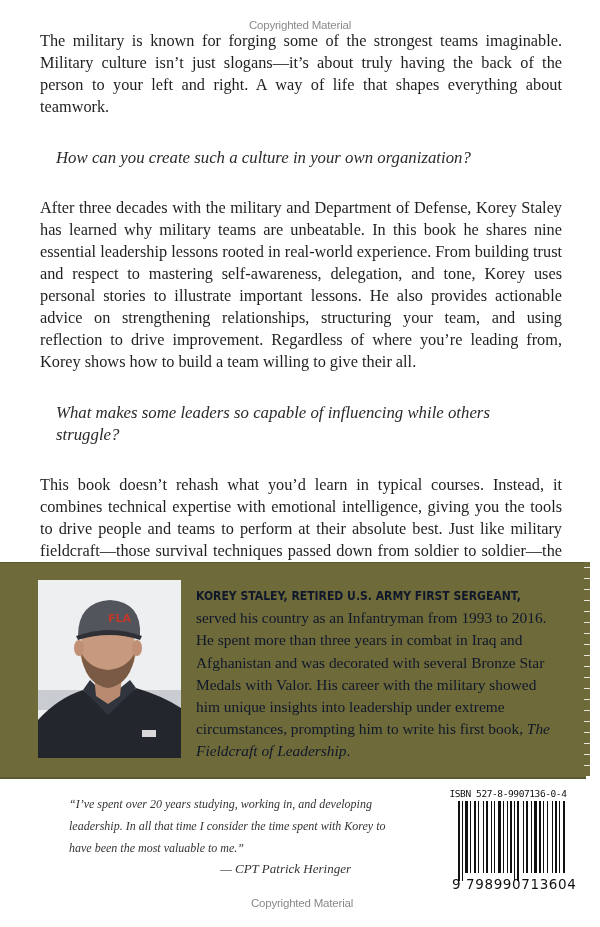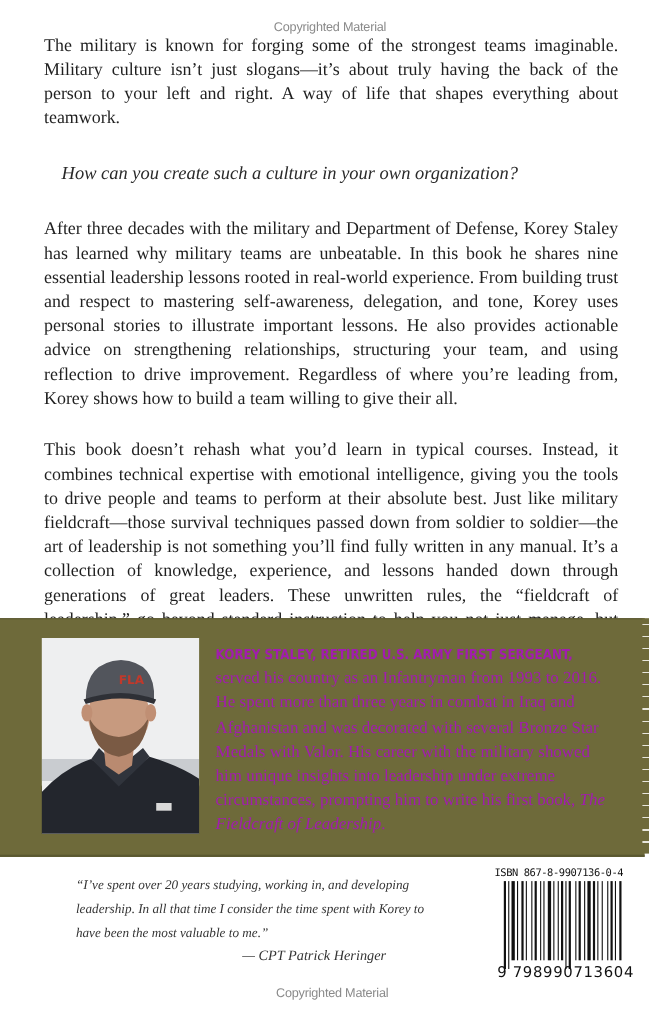--- a/index.html
+++ b/index.html
@@ -16,21 +16,21 @@
   .gap-q-top { height: 13px; }
   .gap-q-bottom { height: 12px; }
   .band { position: absolute; left: 0; top: 562px; width: 586px; height: 214px;
           background: #6e6a3a; border-top: 1px solid #5a5830; border-bottom: 2px solid #5a5830; }
   .band-edge { position: absolute; left: 584px; top: 562px; width: 6px; height: 214px;
                background: repeating-linear-gradient(180deg, #6e6a3a 0 5px, #e8e6dc 5px 6px, #6e6a3a 6px 11px); }
   .photo { position: absolute; left: 38px; top: 580px; width: 143px; height: 178px;
            background: linear-gradient(180deg, #f2f2f2 0%, #e9eaec 50%, #cfd1d4 75%, #2c2f36 76%, #1e2026 100%);
            overflow: hidden; }
   .photo svg { width: 100%; height: 100%; display: block; }
-  .bio { position: absolute; left: 196px; top: 584px; width: 365px; color: #a21caf;
+  .bio { position: absolute; left: 196px; top: 584px; width: 365px; color: #0f172a;
          font-size: 15.4px; line-height: 22.2px; }
   .bio .name { font-family: "DejaVu Sans", "Liberation Sans", sans-serif; font-weight: bold;
                font-size: 12.6px; letter-spacing: 0px; transform: scaleX(0.86); transform-origin: left;
                display: inline-block; margin-right: -40px; }
   .bio .book { font-style: italic; }
   .quote { position: absolute; left: 40px; top: 793px; width: 340px; font-style: italic;
            font-size: 12px; line-height: 22px; color: #333333; margin-left: 29px; }
   .attribution { position: absolute; left: 200px; top: 861px; width: 151px; text-align: right;
                  font-style: italic; font-size: 13px; color: #333333; }
   .barcode-wrap { position: absolute; left: 448px; top: 788px; width: 120px; height: 108px; }
@@ -47,20 +47,21 @@
 
 <div class="watermark wm-top">Copyrighted Material</div>
 
 <div class="body-text">
   <p class="para">The military is known for forging some of the strongest teams imaginable. Military culture isn’t just slogans—it’s about truly having the back of the person to your left and right. A way of life that shapes everything about teamwork.</p>
   <div class="gap-q-top"></div>
   <p class="question">How can you create such a culture in your own organization?</p>
   <div class="gap-q-bottom"></div>
   <p class="para">After three decades with the military and Department of Defense, Korey Staley has learned why military teams are unbeatable. In this book he shares nine essential leadership lessons rooted in real-world experience. From building trust and respect to mastering self-awareness, delegation, and tone, Korey uses personal stories to illustrate important lessons. He also provides actionable advice on strengthening relationships, structuring your team, and using reflection to drive improvement. Regardless of where you’re leading from, Korey shows how to build a team willing to give their all.</p>
   <div class="gap-q-top"></div>
+  <p class="question">What makes some leaders so capable of influencing while others struggle?</p>
   <div class="gap-q-bottom"></div>
   <p class="para">This book doesn’t rehash what you’d learn in typical courses. Instead, it combines technical expertise with emotional intelligence, giving you the tools to drive people and teams to perform at their absolute best. Just like military fieldcraft—those survival techniques passed down from soldier to soldier—the art of leadership is not something you’ll find fully written in any manual. It’s a collection of knowledge, experience, and lessons handed down through generations of great leaders. These unwritten rules, the “fieldcraft of leadership,” go beyond standard instruction to help you not just manage, but inspire.</p>
 </div>
 
 <div class="band"></div>
 <div class="band-edge"></div>
 
 <div class="photo" title="Author photo of Korey Staley wearing a cap and black jacket">
   <svg viewBox="0 0 143 178" preserveAspectRatio="none">
     <rect x="0" y="0" width="143" height="178" fill="#eeeff0"></rect>
@@ -88,21 +89,21 @@
 
 <div class="bio">
   <span class="name">KOREY STALEY, RETIRED U.S. ARMY FIRST SERGEANT,</span><span> served his country as an Infantryman from 1993 to 2016. He spent more than three years in combat in Iraq and Afghanistan and was decorated with several Bronze Star Medals with Valor. His career with the military showed him unique insights into leadership under extreme circumstances, prompting him to write his first book, </span><span class="book">The Fieldcraft of Leadership</span><span>.</span>
 </div>
 
 <div class="quote">“I’ve spent over 20 years studying, working in, and developing leadership.  In all that time I consider the time spent with Korey to have been the most valuable to me.”</div>
 <div class="attribution">— CPT Patrick Heringer</div>
 <div class="watermark wm-bottom">Copyrighted Material</div>
 
 <div class="barcode-wrap">
-  <div class="isbn-label">ISBN 867-8-9907136-0-4</div>
+  <div class="isbn-label">ISBN 527-8-9907136-0-4</div>
   <svg class="bars" id="barcode-bars" viewBox="0 0 116 80" preserveAspectRatio="none">
       <rect x="8" y="0" width="2" height="80" fill="#111"></rect>
       <rect x="12" y="0" width="1" height="80" fill="#111"></rect>
       <rect x="15" y="0" width="3" height="72" fill="#111"></rect>
       <rect x="20" y="0" width="1" height="72" fill="#111"></rect>
       <rect x="24" y="0" width="2" height="72" fill="#111"></rect>
       <rect x="28" y="0" width="1" height="72" fill="#111"></rect>
       <rect x="33" y="0" width="1" height="72" fill="#111"></rect>
       <rect x="36" y="0" width="2" height="72" fill="#111"></rect>
       <rect x="41" y="0" width="1" height="72" fill="#111"></rect>

